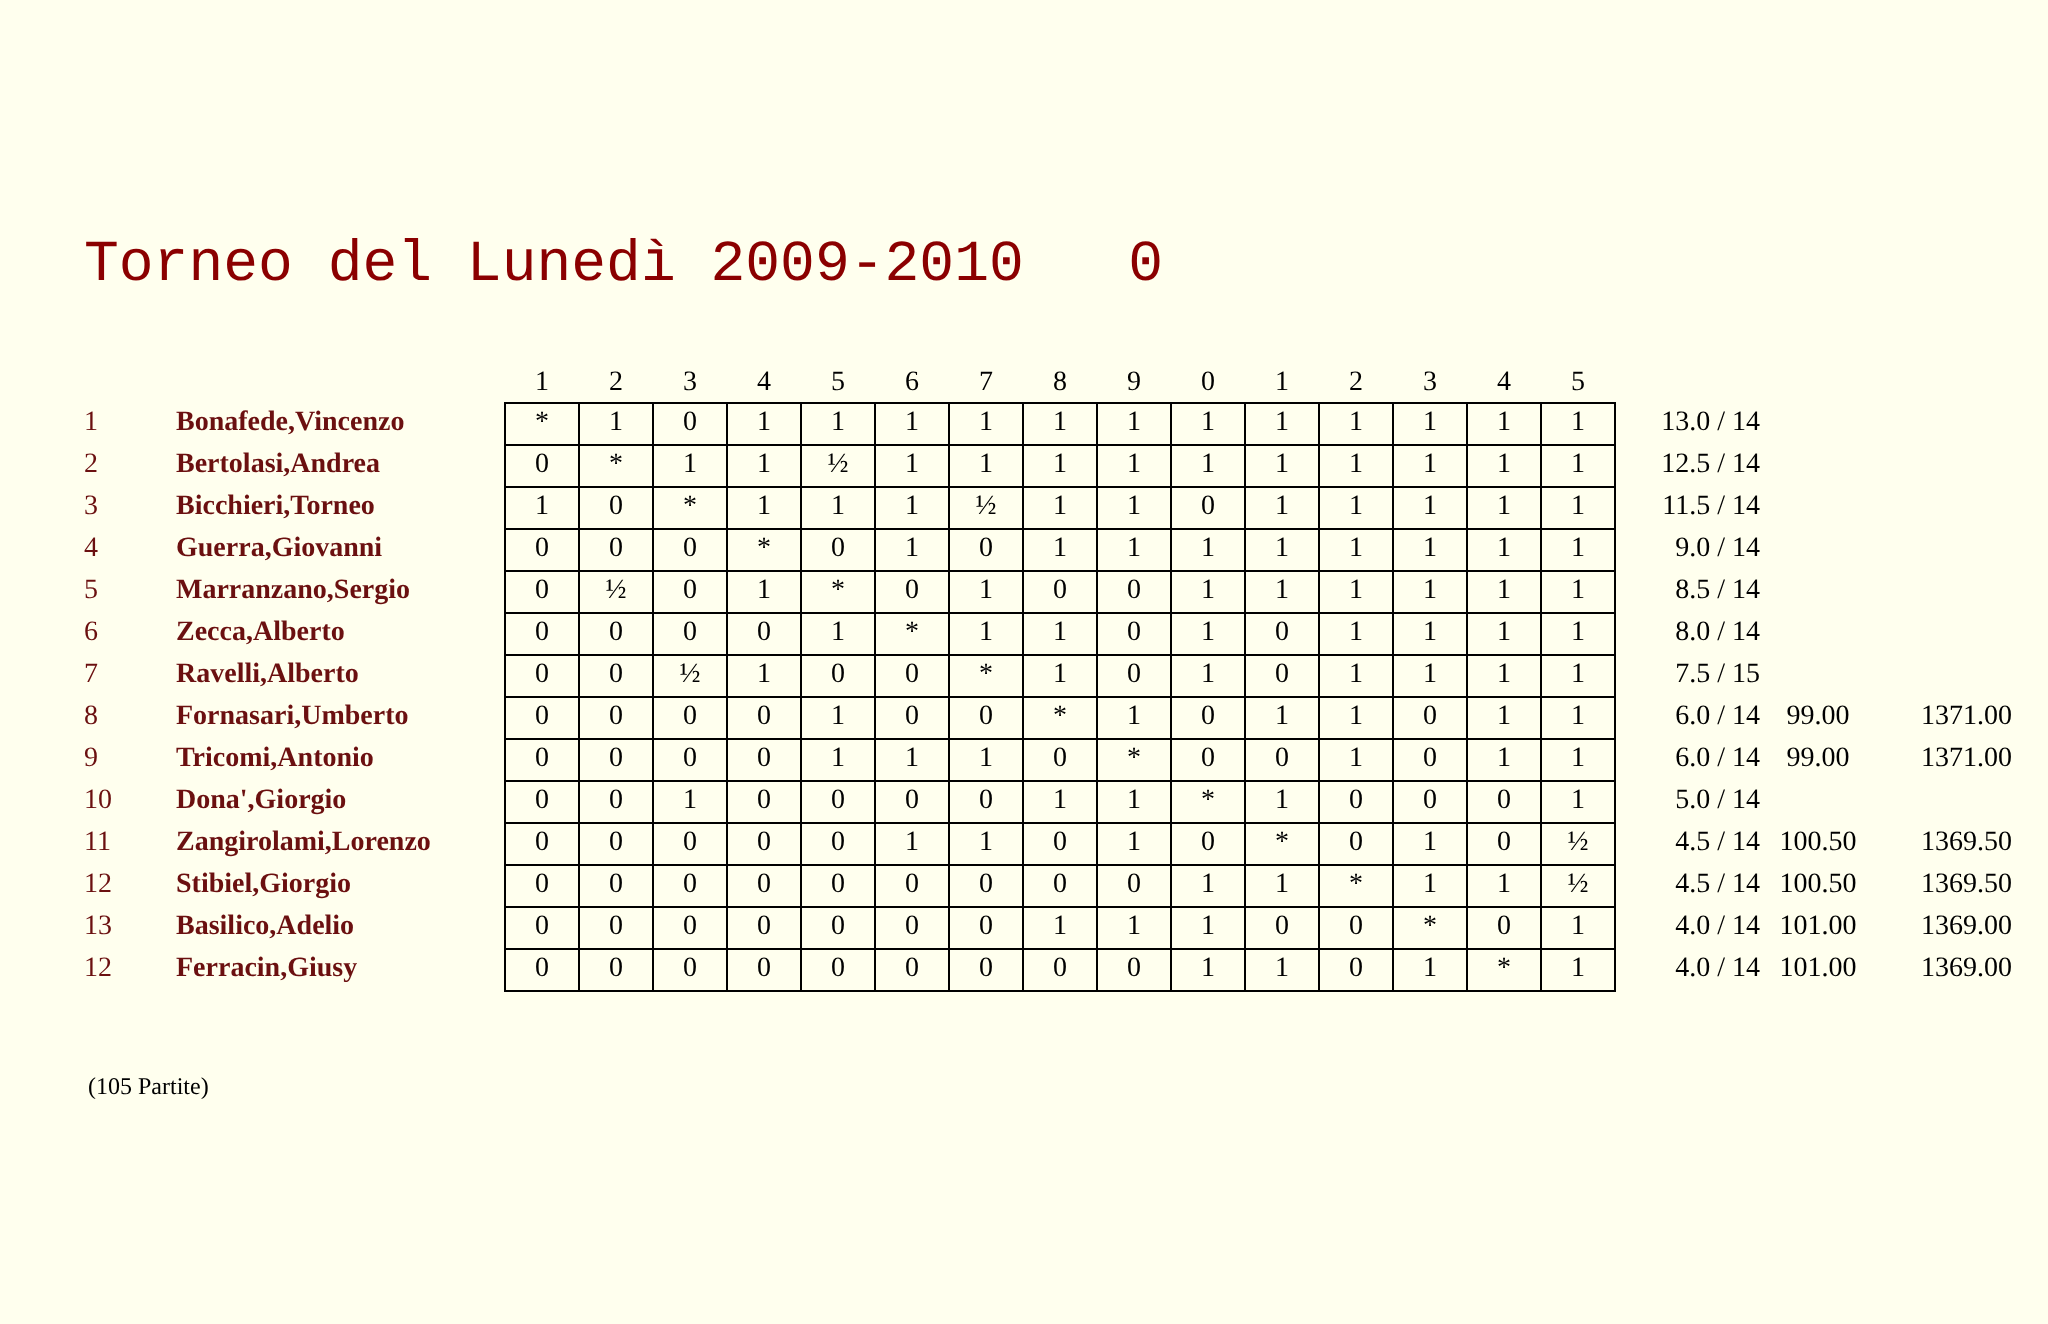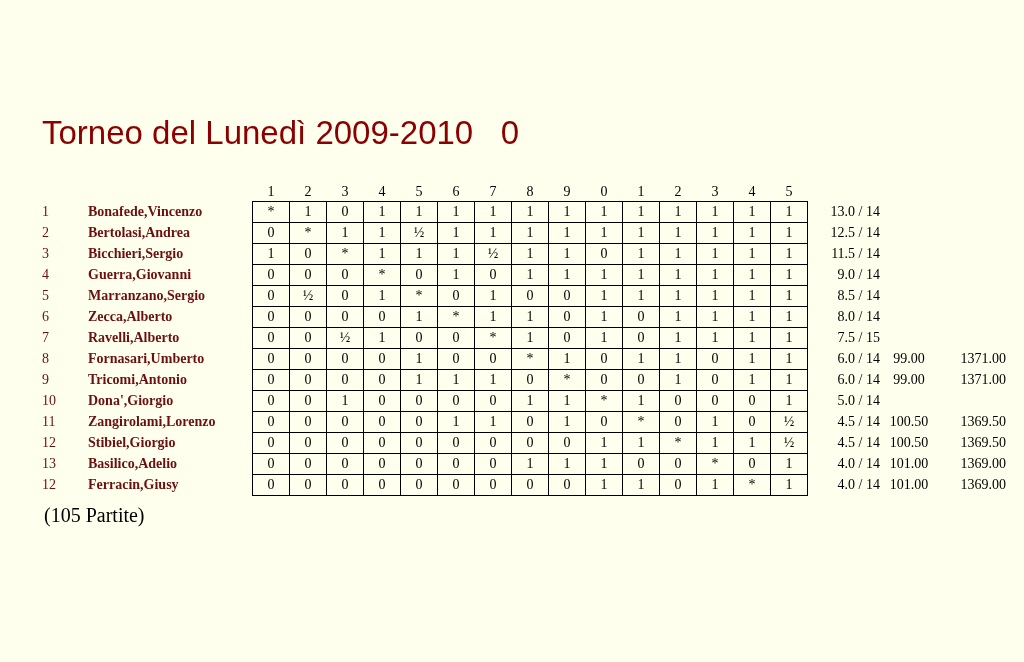--- a/index.html
+++ b/index.html
@@ -5,44 +5,44 @@
   html, body { margin: 0; padding: 0; }
   body {
     width: 1024px; height: 662px;
     background: var(--bg, #FFFFEE);
     position: relative;
     overflow: hidden;
     font-family: "Liberation Serif", serif;
   }
   .title {
     position: absolute; left: 42px; top: 116px;
-    font-family: Liberation Sans, sans-serif;
-    font-size: 33px; line-height: 34px;
+    font-family: Liberation Mono, monospace;
+    font-size: 29px; line-height: 34px;
     color: var(--title-color, #8B0000);
     white-space: pre;
   }
   table.crosstable {
     position: absolute; left: 42px; top: 182px;
     border-collapse: collapse;
     font-size: 14px;
     color: #000;
   }
   table.crosstable td { padding: 0; }
   thead td { height: 19px; border: none; text-align: center; color: #000; }
   tbody td { height: 20px; }
   td.rank  { width: 46px; text-align: left; color: var(--name-color, #6B1010); }
   td.name  { width: 164px; text-align: left; font-weight: bold; color: var(--name-color, #6B1010); }
   td.hdr   { width: 36px; }
   td.cell  { width: 36px; border: 1px solid var(--border-color, #000); text-align: center; color: #000; }
   td.score { width: 72px; text-align: right; white-space: pre; }
   td.tb1   { width: 58px; text-align: center; margin-left: 40px; }
   td.tb2   { width: 68px; text-align: right; }
   .footer {
-    position: absolute; left: 44px; top: 504px;
-    font-size: 20px; color: #000;
+    position: absolute; left: 44px; top: 536px;
+    font-size: 12px; color: #000;
   }
 </style>
 </head>
 <body>
 
 <div class="title">Torneo del Lunedì 2009-2010   0</div>
 
 <table class="crosstable">
   <thead>
       <tr>
@@ -108,21 +108,21 @@
         <td class="cell">1</td>
         <td class="cell">1</td>
         <td class="cell">1</td>
         <td class="cell">1</td>
         <td class="score">12.5 / 14</td>
         <td class="tb1"></td>
         <td class="tb2"></td>
       </tr>
       <tr>
         <td class="rank">3</td>
-        <td class="name">Bicchieri,Sergio</td>
+        <td class="name">Bicchieri,Torneo</td>
         <td class="cell">1</td>
         <td class="cell">0</td>
         <td class="cell">*</td>
         <td class="cell">1</td>
         <td class="cell">1</td>
         <td class="cell">1</td>
         <td class="cell">½</td>
         <td class="cell">1</td>
         <td class="cell">1</td>
         <td class="cell">0</td>

